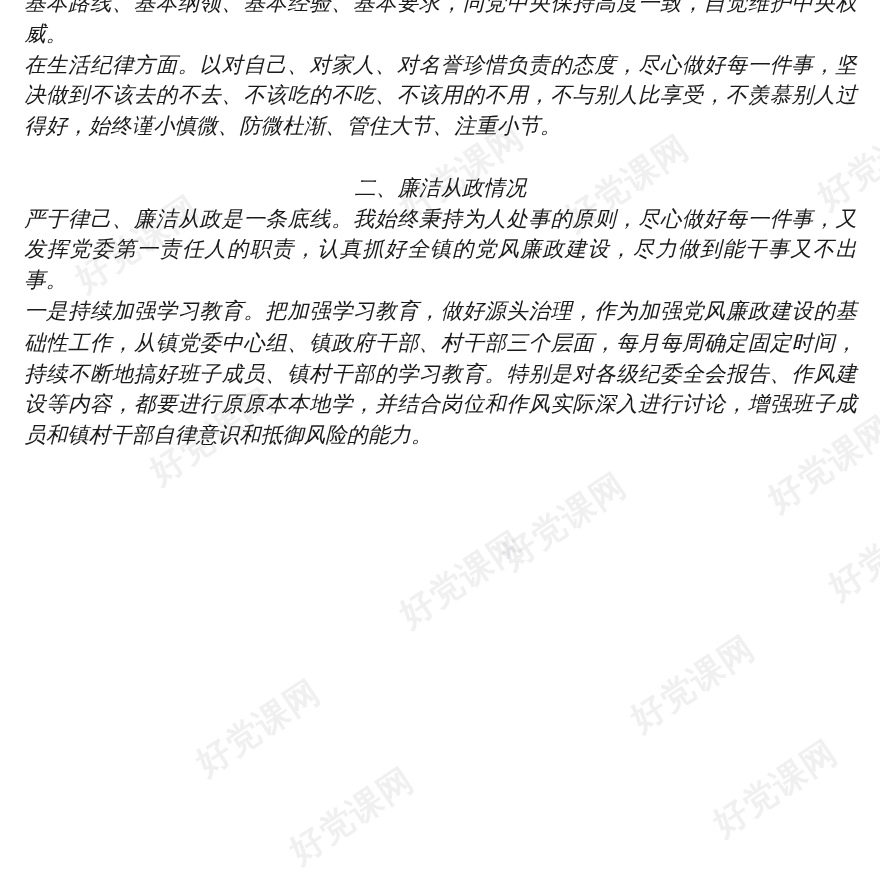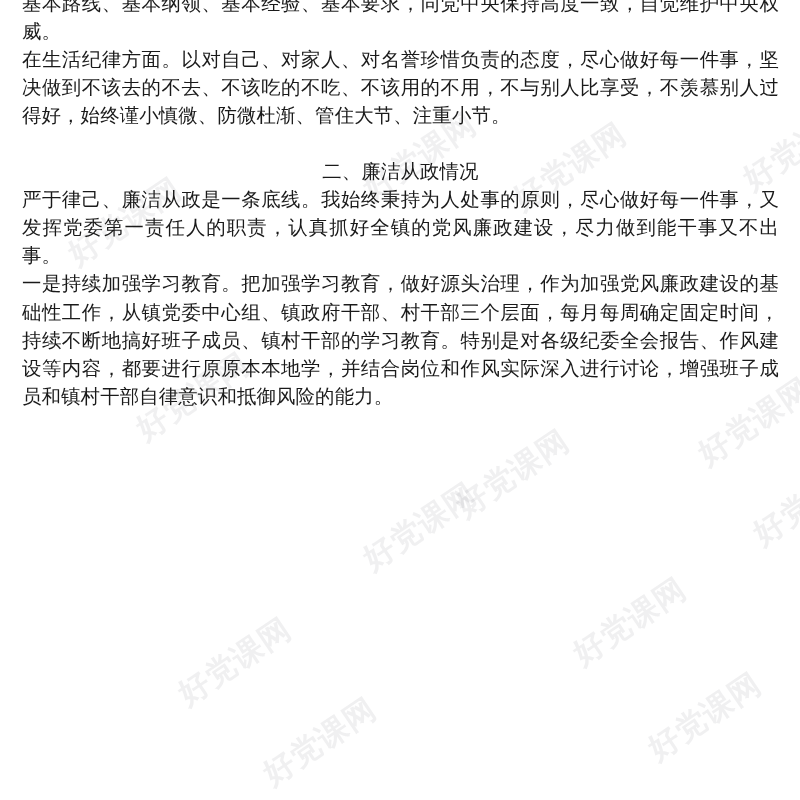--- a/index.html
+++ b/index.html
@@ -41,20 +41,21 @@
     transform: rotate(-34deg);
     transform-origin: left top;
     user-select: none;
   }
 
   
   #text-layer {
     position: absolute;
     inset: 0;
     z-index: 2;
+    font-style: italic;
   }
 
   .doc-body {
     position: absolute;
     left: 22px;
     top: -11px;
     width: 757px;
     color: #1a1a1a;
   }
 

